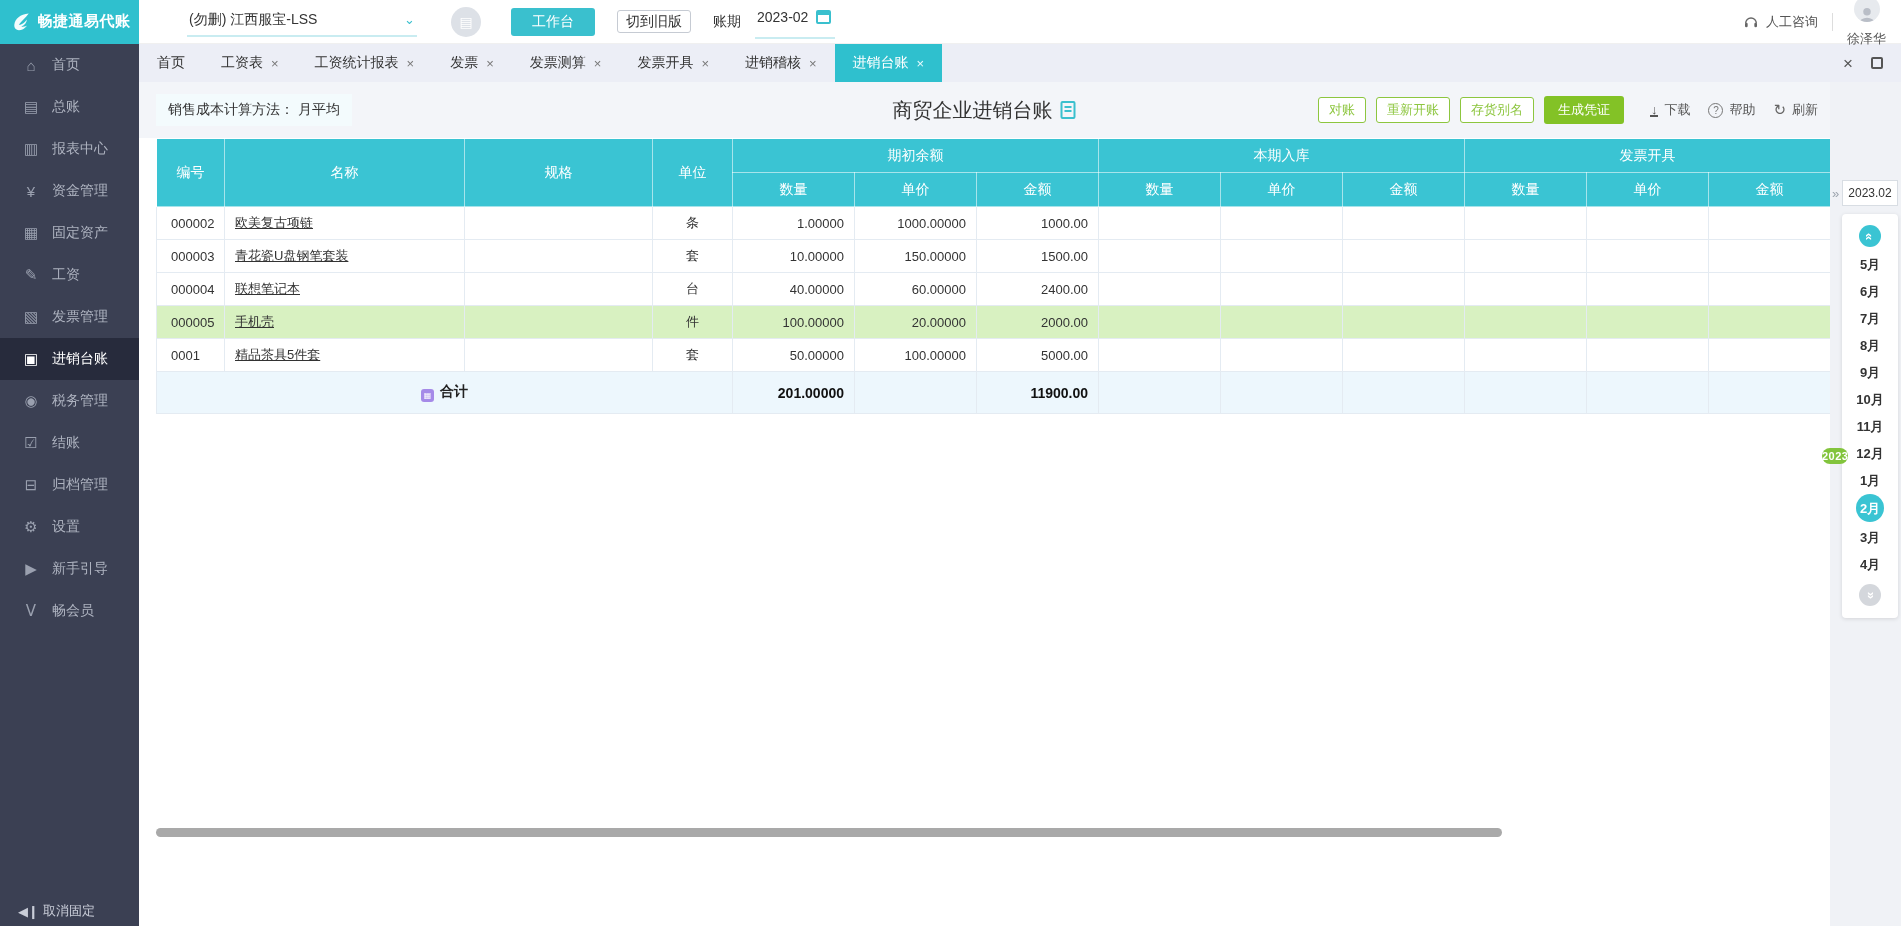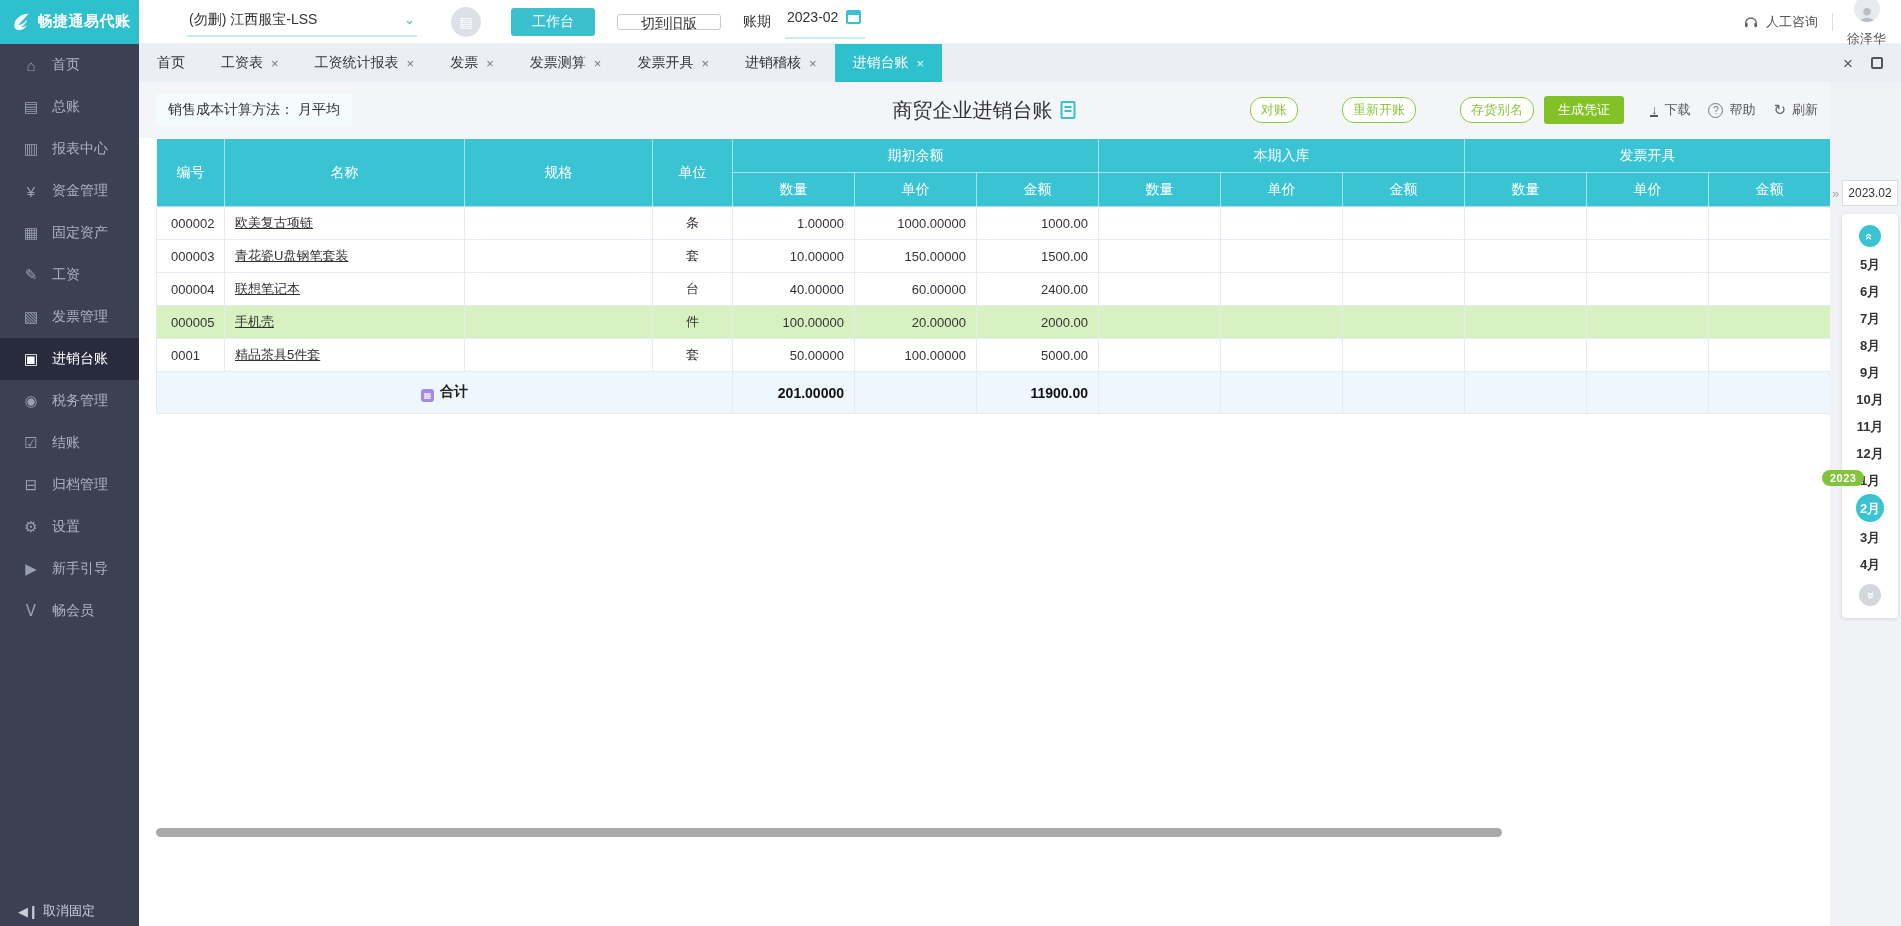--- a/index.html
+++ b/index.html
@@ -13,21 +13,21 @@
   .logo-block { width:139px; height:44px; background:#2fc0ce; display:flex; align-items:center;
     justify-content:center; gap:5px; flex:none; }
   .logo-text { color:#fff; font-size:15px; font-weight:bold; letter-spacing:.5px; }
   .company-select { margin-left:48px; width:230px; display:flex; align-items:center; justify-content:space-between;
     font-size:14px; color:#333; border-bottom:2px solid #c9ecf1; padding:4px 2px 6px 2px; cursor:pointer; }
   .company-select .chev { color:#3ac0ce; font-size:13px; }
   .note-circle { width:30px; height:30px; border-radius:50%; background:#dde1e7; color:#fff;
     display:flex; align-items:center; justify-content:center; font-size:14px; margin-left:34px; cursor:pointer; }
   .btn-workbench { margin-left:30px; width:84px; height:28px; background:#3ac0ce; color:#fff; border:none;
     border-radius:3px; font-size:14px; cursor:pointer; }
-  .btn-oldver { margin-left:22px; height:16px; padding:0 23px; background:#fff; color:#333;
+  .btn-oldver { margin-left:22px; height:23px; padding:0 8px; background:#fff; color:#333;
     border:1px solid #c6cbd3; border-radius:3px; font-size:14px; cursor:pointer; }
   .period-label { margin-left:22px; font-size:14px; color:#333; }
   .period-value { margin-left:14px; font-size:14px; color:#333; border-bottom:2px solid #c9ecf1;
     padding:4px 4px 12px 2px; display:flex; align-items:center; gap:8px; cursor:pointer; }
   .cal-icon { display:inline-block; width:15px; height:14px; border:2px solid #3ac0ce; border-top:5px solid #3ac0ce; border-radius:2px; }
   .topbar-right { margin-left:auto; display:flex; align-items:center; gap:14px; padding-right:15px; }
   .consult { display:flex; align-items:center; gap:7px; font-size:13px; color:#555; cursor:pointer; }
   .tb-sep { width:1px; height:18px; background:#ddd; }
   .user { display:flex; align-items:center; gap:8px; font-size:13px; color:#555; cursor:pointer;flex-direction:column; }
   .avatar { width:26px; height:26px; border-radius:50%; background:#e7eaee; display:flex; align-items:flex-end; justify-content:center; overflow:hidden; }
@@ -58,21 +58,21 @@
   .toolbar { position:absolute; top:38px; left:0; width:1691px; height:56px; background:#f3f5f9;
     display:flex; align-items:center; }
   .cost-method { margin-left:17px; background:#f3fbfd; padding:7px 12px; font-size:14px; color:#333;text-align:right; }
   .page-title { position:absolute; left:845px; top:0; height:56px; transform:translateX(-50%);
     display:flex; align-items:center; gap:8px; font-size:20px; color:#333; white-space:nowrap; }
   .doc-icon { display:inline-block; width:15px; height:18px; border:2px solid #3ac0ce; border-radius:2px;
     position:relative; }
   .doc-icon:before { content:""; position:absolute; left:2px; top:3px; width:7px; height:2px; background:#3ac0ce; box-shadow:0 4px 0 #3ac0ce; }
   .toolbar-btns { margin-left:auto; display:flex; align-items:center; gap:10px; padding-right:12px; }
   .btn-outline { height:26px; padding:0 10px; background:#fff; border:1px solid #8dc63f; color:#8dc63f;
-    border-radius:12px; font-size:13px; cursor:pointer;margin-left:34px; }
+    border-radius:3px; font-size:13px; cursor:pointer; }
   .btn-solid { height:28px; padding:0 14px; background:#83c226; border:none; color:#fff;
     border-radius:3px; font-size:13px; cursor:pointer; margin-right:8px; }
   .tool-link { display:flex; align-items:center; gap:6px; font-size:13px; color:#555; cursor:pointer; margin-left:8px; }
   .dl-glyph { font-size:13px; color:#555; border-bottom:2px solid #555; line-height:11px; padding:0 1px; }
   .q-glyph { width:15px; height:15px; border:1.5px solid #777; border-radius:50%; font-size:10px; color:#777;
     display:flex; align-items:center; justify-content:center; }
   .rf-glyph { font-size:15px; color:#666; }
 
   
   .table-wrap { position:absolute; top:94px; left:17px; width:1674px; }
@@ -103,22 +103,22 @@
   .scroll-btn.up { background:#3ac4d3; }
   .scroll-btn.down { background:#d4d7dc; margin-top:6px; }
   .scroll-btn span { color:#fff; font-size:13px; font-weight:bold; display:inline-block; }
   .scroll-btn.up span { transform:rotate(90deg); }
   .scroll-btn.down span { transform:rotate(-90deg); }
   .m-item { height:27px; line-height:27px; font-size:13px; color:#333; font-weight:bold; cursor:pointer;
     width:100%; text-align:center; position:relative; }
   .m-item.active { height:30px; }
   .m-item.active .m-circ { display:inline-flex; width:28px; height:28px; border-radius:50%; background:#3ac4d3;
     color:#fff; align-items:center; justify-content:center; }
-  .year-badge { position:absolute; left:-20px; top:256px; background:#82c43c; color:#fff; font-size:11px;
-    font-weight:bold; padding:2px 8px; border-radius:9px; letter-spacing:.5px; z-index:5; }
+  .year-badge { position:absolute; left:-20px; top:234px; background:#82c43c; color:#fff; font-size:11px;
+    font-weight:bold; padding:2px 0; border-radius:9px; letter-spacing:.5px; z-index:5; }
 
   
   .hscrollbar { position:absolute; top:784px; left:17px; width:1674px; height:9px; }
   .hthumb { width:1346px; height:9px; background:#a9a9a9; border-radius:5px; cursor:pointer; }
   .statusbar { position:absolute; bottom:0; left:0; width:1762px; height:44px; background:#eef0f4;
     display:flex; align-items:center; padding-left:17px; font-size:13px; color:#555; }
 </style>
 </head>
 <body>
 

